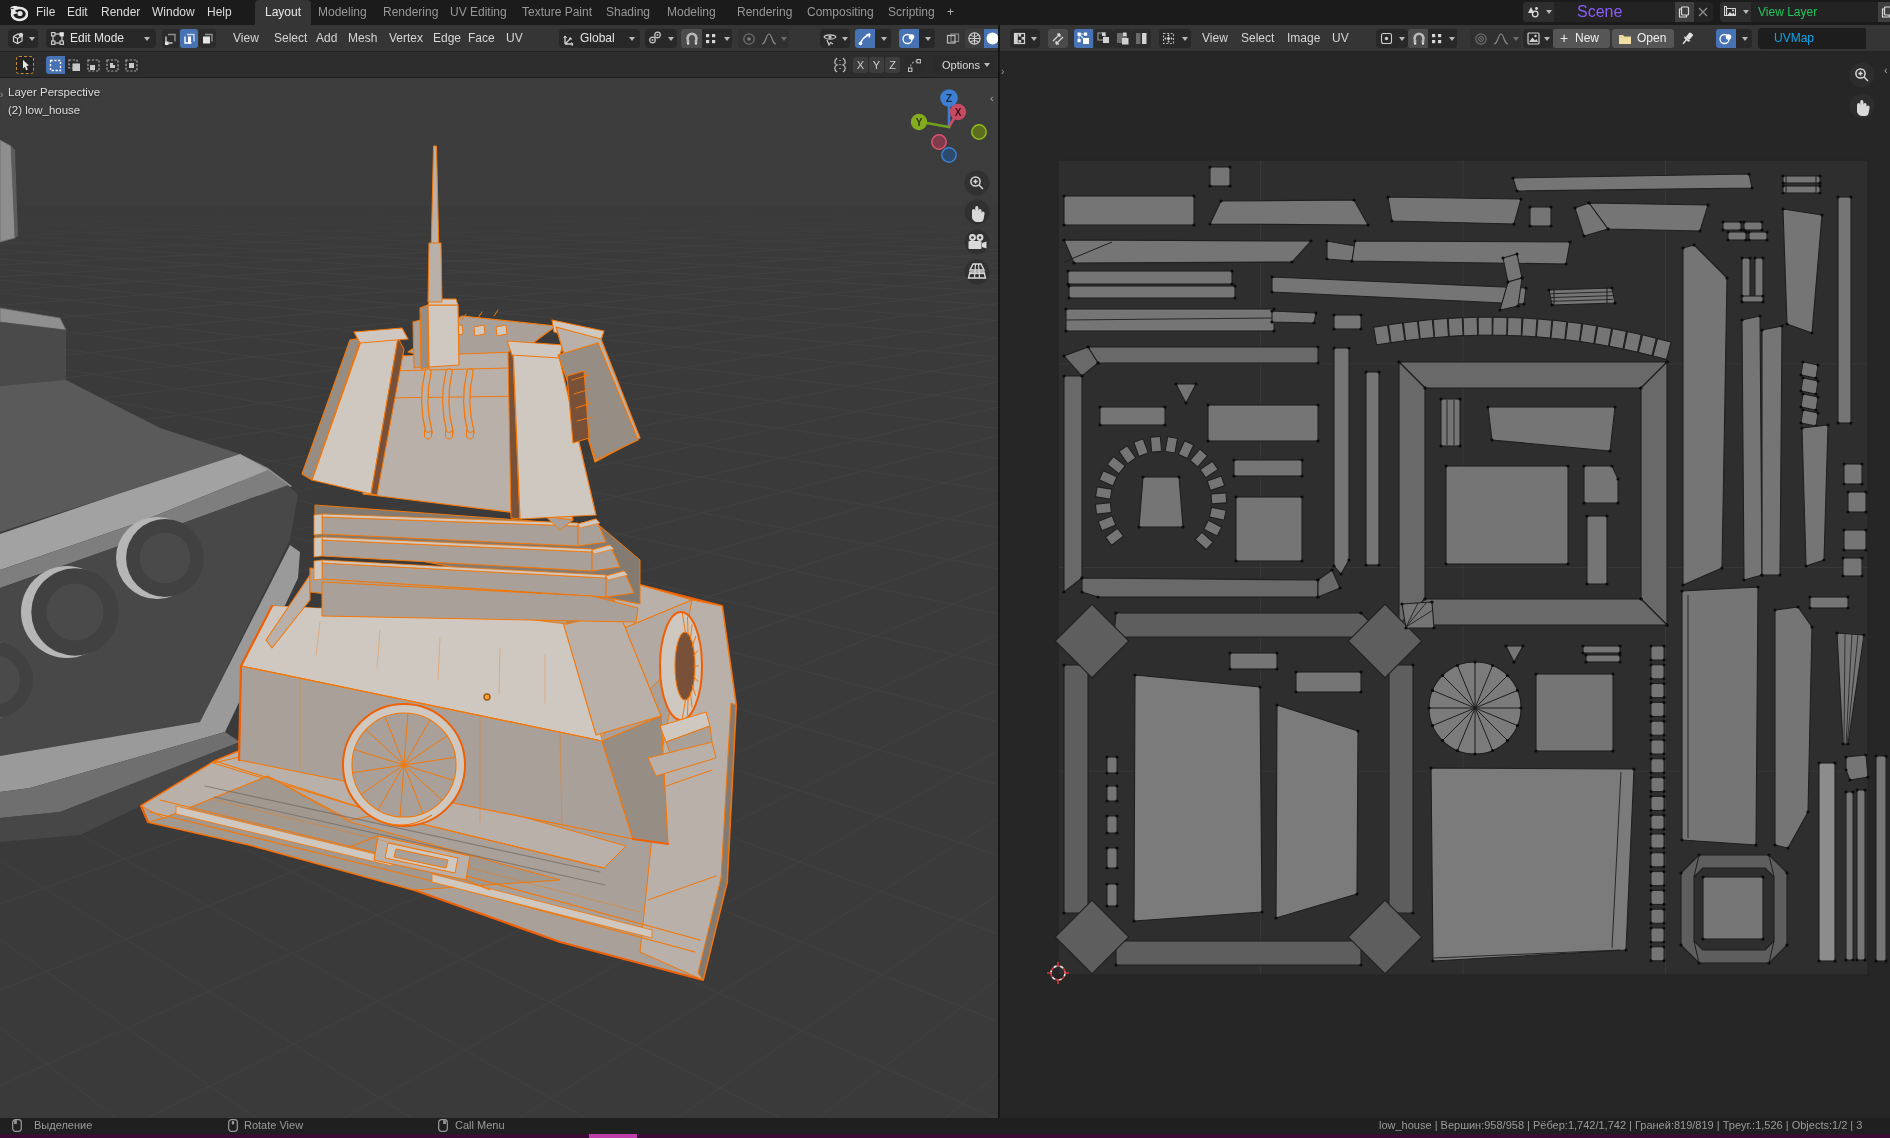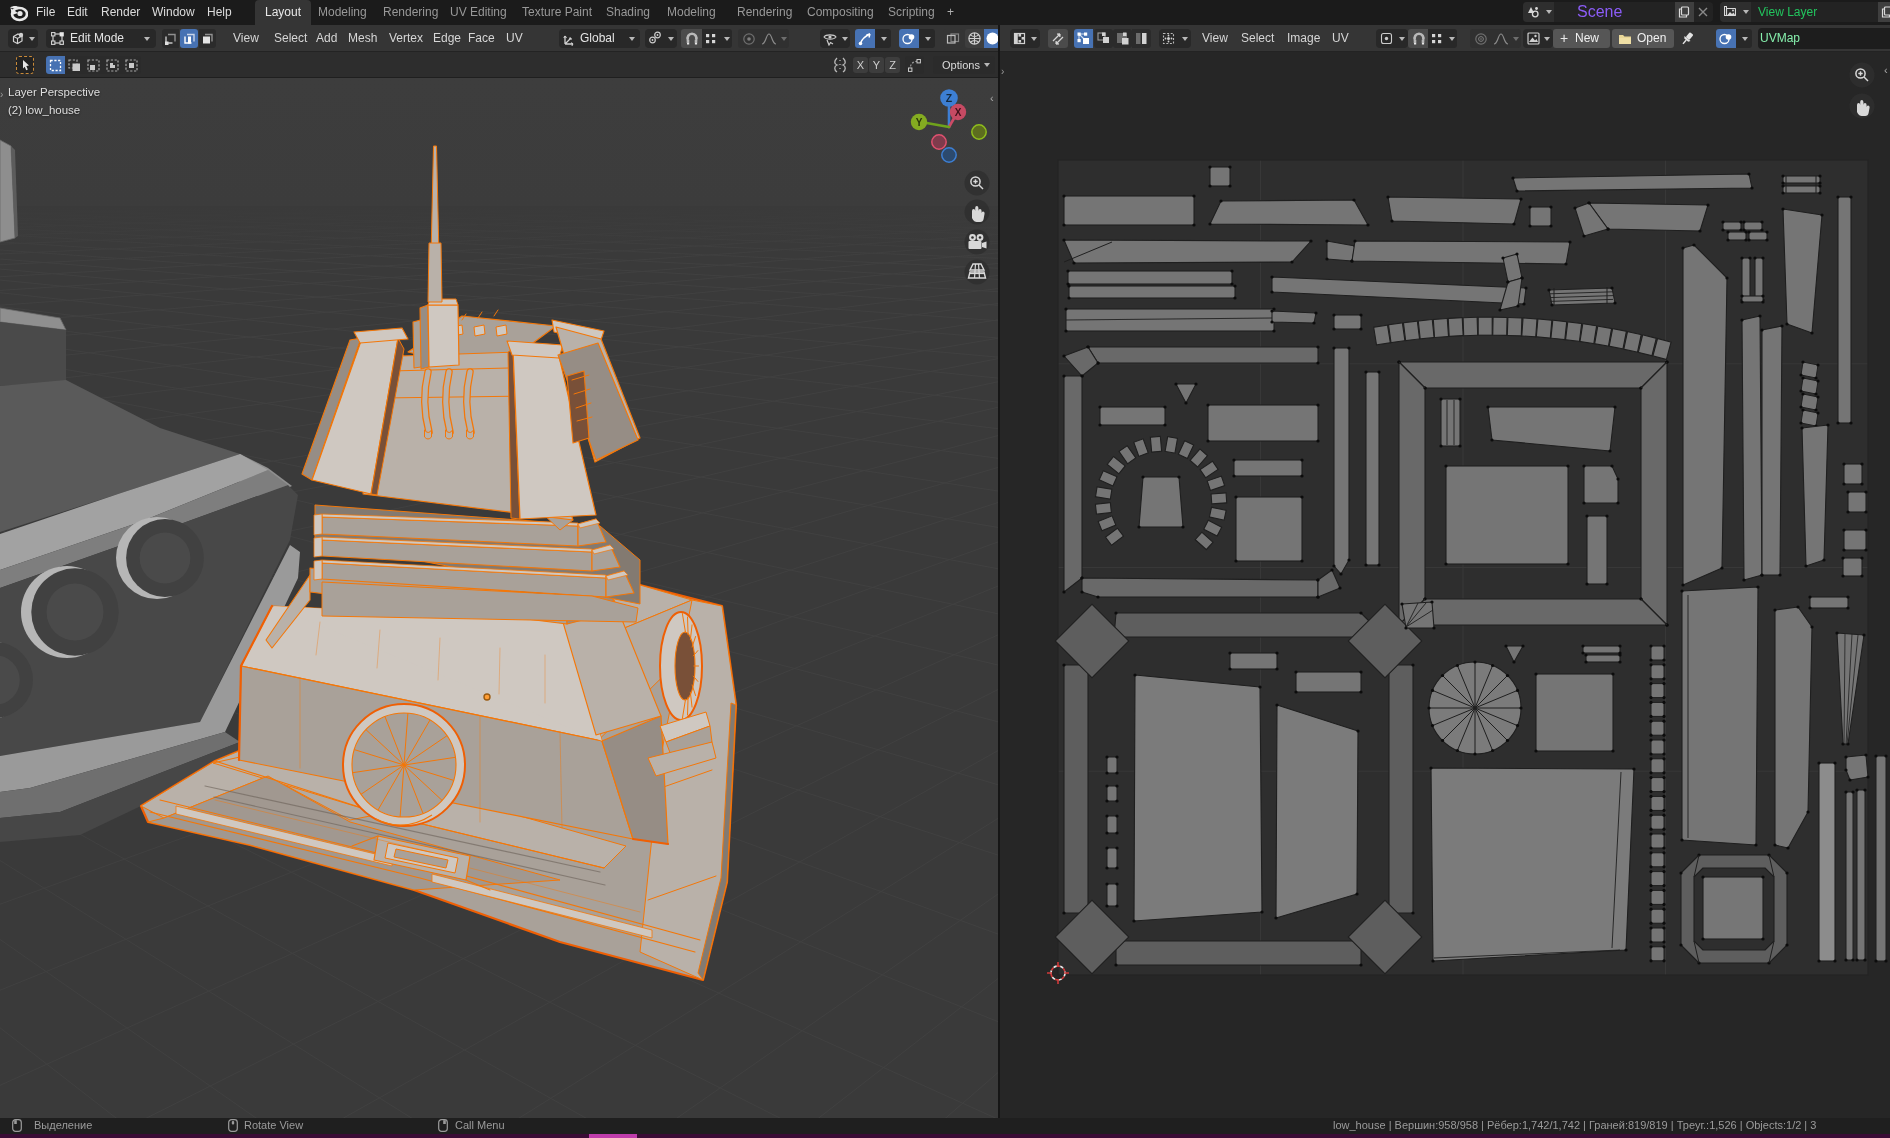--- a/index.html
+++ b/index.html
@@ -415,21 +415,21 @@
       </svg>
     <div class="btn" style="left:716px;width:20px;background:#4772b3;border-radius:3px 0 0 3px">
       <svg width="14" height="14" style="position:absolute;left:3px;top:2.5px" viewBox="0 0 14 14">
           <circle cx="5.5" cy="7" r="4.5" fill="none" stroke="#ffffff" stroke-width="1.3"></circle>
           <circle cx="9.5" cy="5" r="2.8" fill="#ffffff"></circle>
         </svg>
     </div>
     <div class="wdg" style="left:736px;width:16px;border-radius:0 3px 3px 0">
         <span class="chev" style="position:absolute;right:4px;top:8px"></span>
       </div>
-    <div class="abs" style="left:758px;top:3px;width:132px;height:21px;background:#1d1d1d;border-radius:4px 0 0 4px;color:#86efac;font-size:12px;line-height:21px;padding-left:2px">UVMap</div>
+    <div class="abs" style="left:758px;top:3px;width:108px;height:21px;background:#1d1d1d;border-radius:4px 0 0 4px;color:#0ea5e9;font-size:12px;line-height:21px;padding-left:16px">UVMap</div>
   </div>
   <div id="vp3d" class="abs">
       <svg width="998" height="1040" viewBox="0 78 998 1040" style="position:absolute;left:0;top:0">
         <defs>
           <linearGradient id="skyg" x1="0" y1="0" x2="0" y2="1">
             <stop offset="0" stop-color="#3d3d3d"></stop>
             <stop offset="0.125" stop-color="#3c3c3c"></stop>
             <stop offset="0.16" stop-color="#3a3a3a"></stop>
             <stop offset="1" stop-color="#3a3a3a"></stop>
           </linearGradient>
@@ -1456,18 +1456,18 @@
     <svg width="10" height="13" style="position:absolute;left:228px;top:1px" viewBox="0 0 10 13">
         <rect x="0.7" y="0.7" width="8.6" height="11.6" rx="2.8" fill="none" stroke="#9b9b9b" stroke-width="1.2"></rect>
         <rect x="3.8" y="2" width="2.4" height="3.4" rx="1" fill="#9b9b9b"></rect>
       </svg>
     <div class="stxt" style="left:244px">Rotate View</div>
     <svg width="10" height="13" style="position:absolute;left:438px;top:1px" viewBox="0 0 10 13">
         <rect x="0.7" y="0.7" width="8.6" height="11.6" rx="2.8" fill="none" stroke="#9b9b9b" stroke-width="1.2"></rect>
         <path d="M5.2 1.2 H7.8 V5 H5.2 Z" fill="#9b9b9b"></path>
       </svg>
     <div class="stxt" style="left:455px">Call Menu</div>
-    <div class="stxt" style="left:1333px;white-space:nowrap">low_house | Вершин:958/958 | Рёбер:1,742/1,742 | Граней:819/819 | Треуг.:1,526 | Objects:1/2 | 3</div>
+    <div class="stxt" style="left:1379px;white-space:nowrap">low_house | Вершин:958/958 | Рёбер:1,742/1,742 | Граней:819/819 | Треуг.:1,526 | Objects:1/2 | 3</div>
   </div>
   <div id="pstrip" class="abs">
       <div class="seg"></div>
     </div>
 </div>
 
 </body></html>

